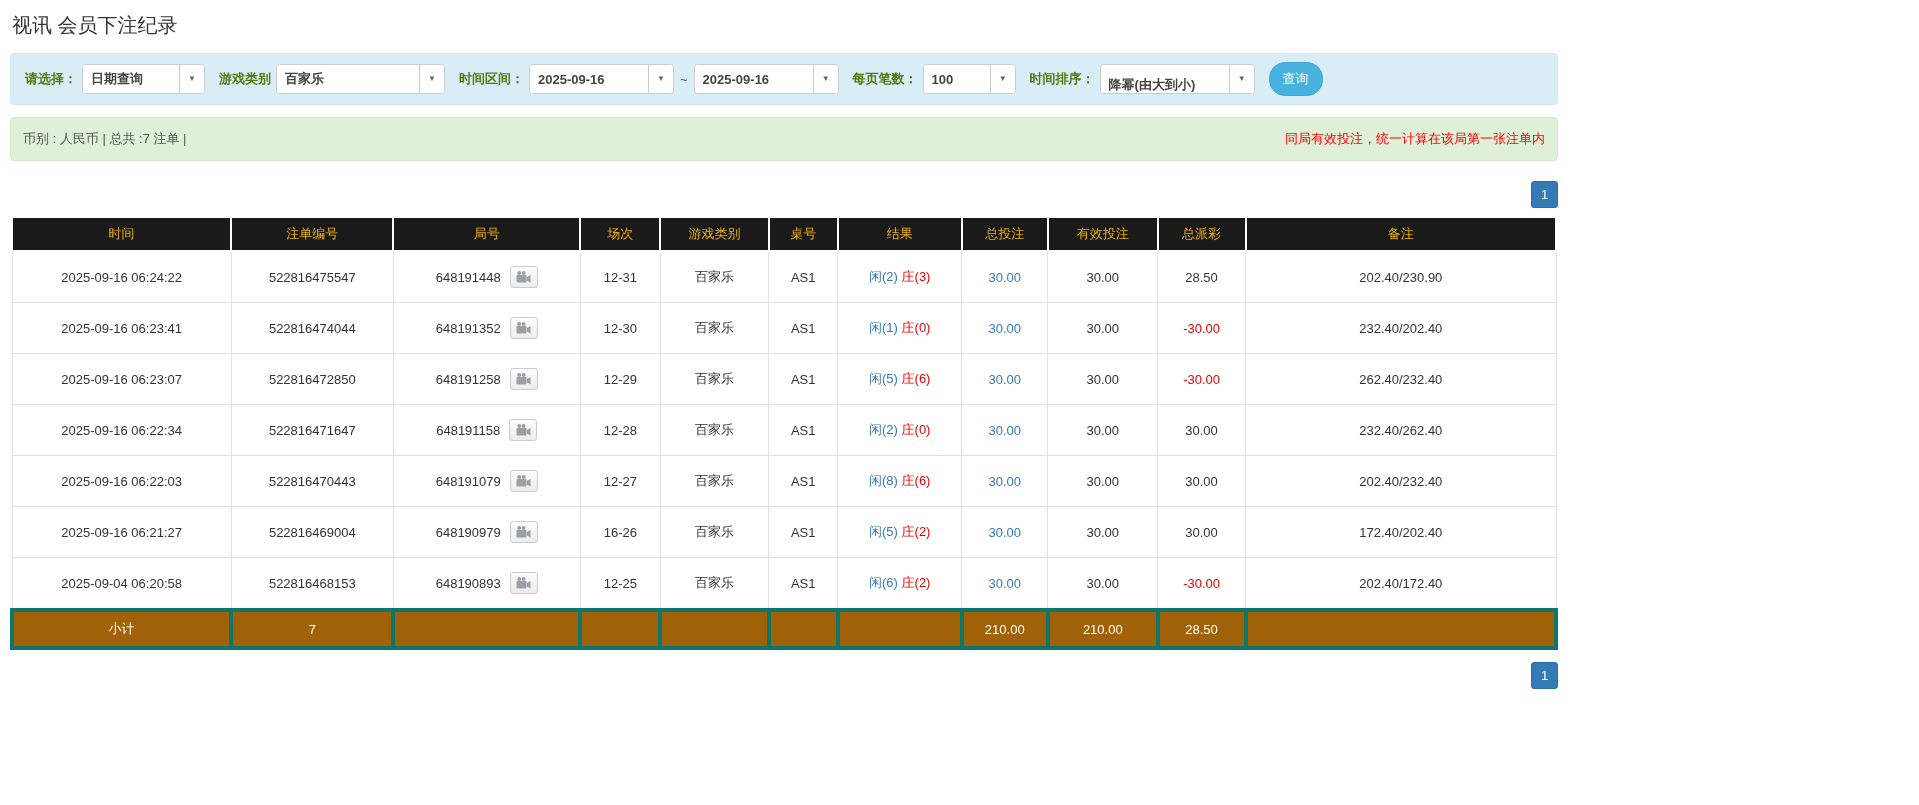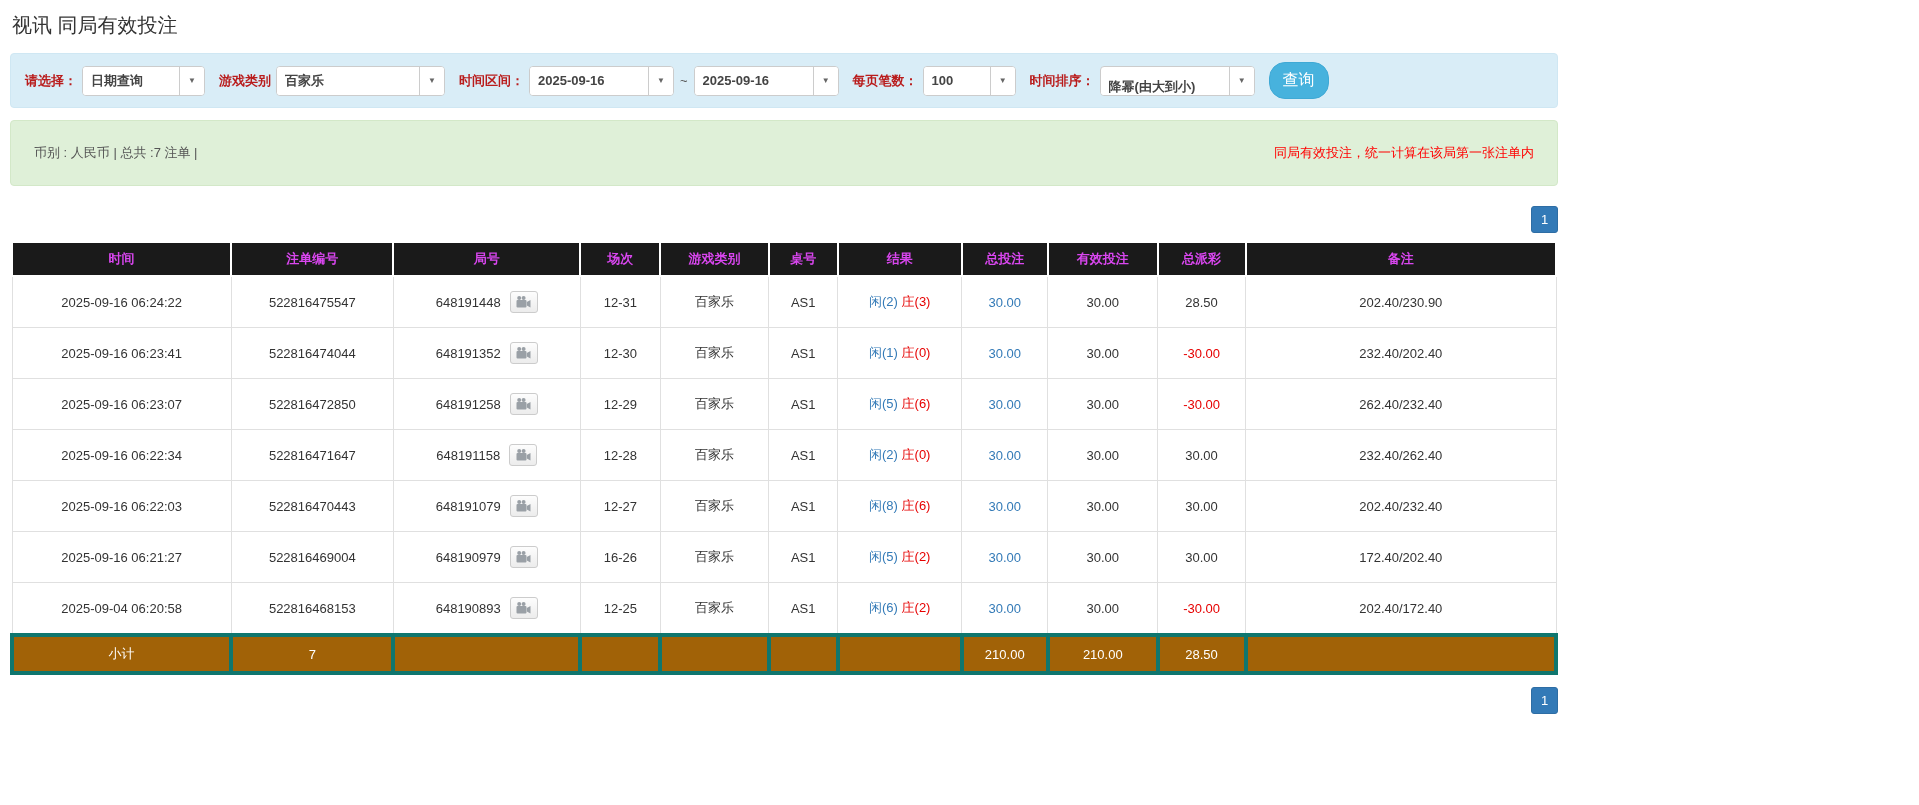--- a/index.html
+++ b/index.html
@@ -23,21 +23,21 @@
     background: #d9edf7;
     border: 1px solid #cfe7f3;
     border-radius: 4px;
     padding: 8px 12px;
     display: flex;
     align-items: center;
     font-size: 13px;
     white-space: nowrap;
   }
   .filter-label {
-    color: #b91c1c;
+    color: #4d7c0f;
     font-weight: bold;
     margin: 0 5px 0 14px;
   }
   .filter-label.first { margin-left: 2px; }
   .combo {
     display: inline-flex;
     align-items: stretch;
     background: #fff;
     border: 1px solid #ccc;
     border-radius: 4px;
@@ -69,34 +69,34 @@
   .w-query { width: 96px; }
   .w-game  { width: 142px; }
   .w-date  { width: 118px; }
   .w-size  { width: 66px; }
   .w-sort  { width: 128px; margin-top: 12px; }
   .search-btn {
     margin-left: 14px;
     background: #47b2dd;
     border: 1px solid #3fa9d5;
     color: #fff;
-    font-size: 16px;
+    font-size: 13px;
     padding: 7px 13px;
     border-radius: 16px;
     cursor: pointer;
     font-family: inherit;
   }
 
   
   .summary-bar {
     margin-top: 12px;
     background: #dff0d8;
     border: 1px solid #d3e8c8;
     border-radius: 4px;
-    padding: 23px;
+    padding: 12px;
     display: flex;
     justify-content: space-between;
     align-items: center;
     font-size: 13px;
     color: #555;
   }
   .summary-note { color: #f00; }
 
   
   .pagination-row { display: flex; justify-content: flex-end; margin: 20px 0 8px 0; }
@@ -113,22 +113,22 @@
     align-items: center;
     justify-content: center;
     cursor: pointer;
     font-family: inherit;
   }
 
   
   table { width: 100%; border-collapse: collapse; font-size: 13px; table-layout: fixed; }
   thead th {
     background: #1a1a1a;
-    color: #d946ef;
-    font-weight: bold;
+    color: #eab308;
+    font-weight: normal;
     text-align: center;
     padding: 7px 4px;
     border: 2px solid #fff;
   }
   tbody td {
     background: #fff;
     border: 1px solid #e0e0e0;
     text-align: center;
     padding: 14px 6px;
     color: #333;
@@ -156,21 +156,21 @@
     justify-content: center;
     cursor: pointer;
   }
 </style>
 </head>
 <body>
 
 <div class="page">
   <div class="content">
 
-    <h1 class="page-title">视讯 同局有效投注</h1>
+    <h1 class="page-title">视讯 会员下注纪录</h1>
 
     <div class="filter-bar">
       <span class="filter-label first">请选择：</span>
       <span class="combo">
         <input class="w-query" value="日期查询" style="">
         <button class="caret-btn">
             <span class="caret-icon">▼</span>
           </button>
       </span>
 

